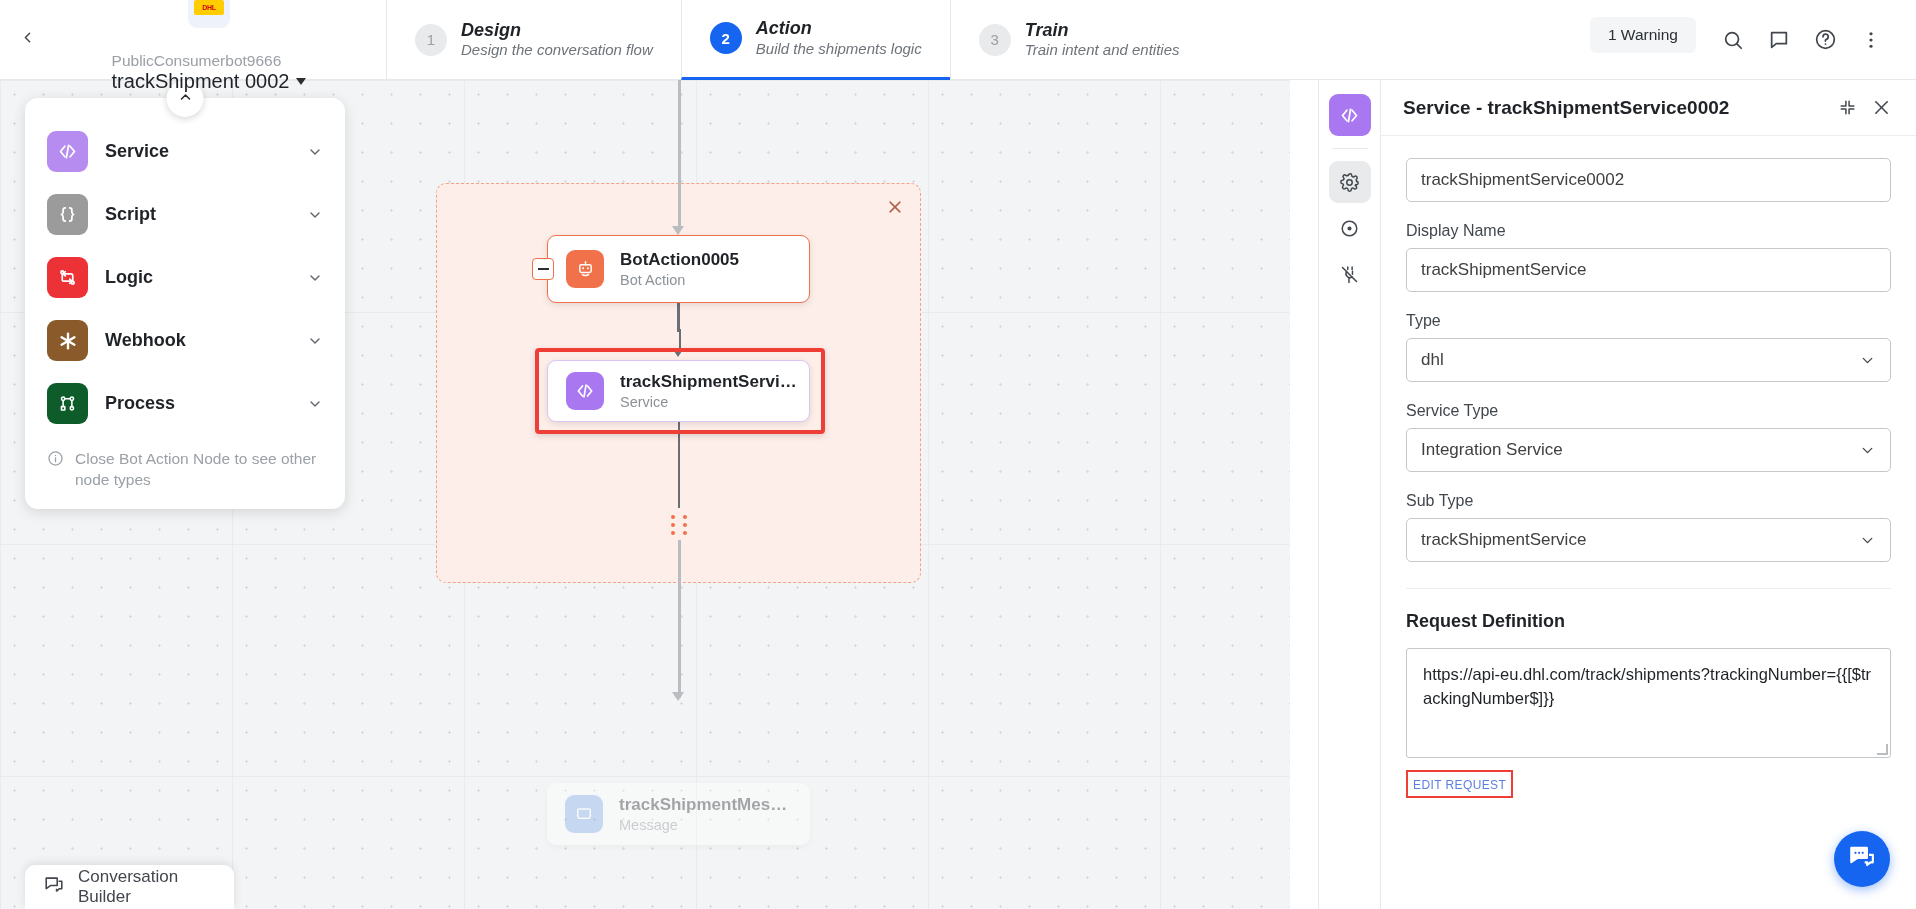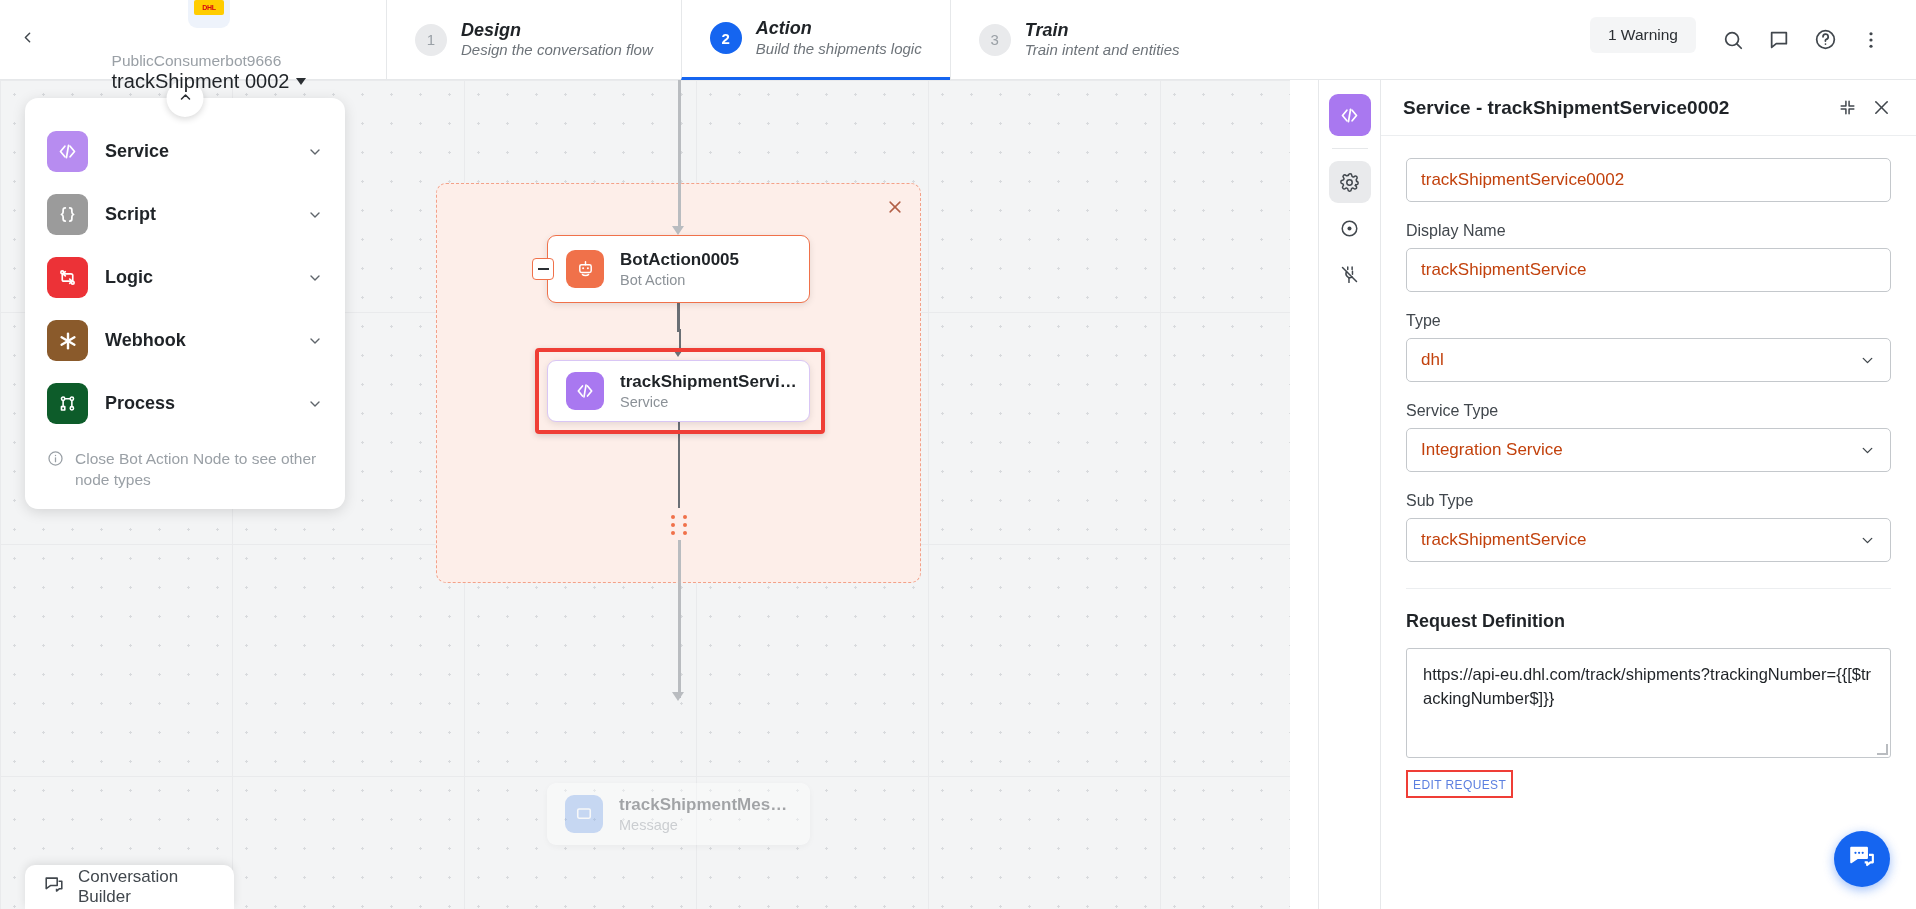--- a/index.html
+++ b/index.html
@@ -201,21 +201,21 @@
   }
   .panel-title { font-size: 19px; font-weight: bold; color: #1f2327; flex: 1; }
   .panel-ico { width: 34px; height: 34px; display: flex; align-items: center;
     justify-content: center; cursor: pointer; color: #41474d; }
 
   .panel-body { flex: 1; overflow: hidden; padding: 22px 25px 0 25px; }
   .field { margin-bottom: 20px; }
   .field-label { font-size: 16px; color: #41474d; margin-bottom: 8px; display: block; }
   .ctl {
     width: 100%; height: 44px; border: 1px solid #c4c8cc; border-radius: 5px;
-    background: #fff; padding: 16px 14px; font-size: 17px; color: #c2410c;
+    background: #fff; padding: 16px 14px; font-size: 17px; color: #404040;
     font-family: "Liberation Sans", sans-serif; display: flex; align-items: center;
   }
   .ctl.select { justify-content: space-between; cursor: pointer; }
   .ctl.select .chev { color: #41474d; display: flex; }
   .divider { height: 1px; background: #eceef0; margin: 26px 0 22px 0; }
   .sect-title { font-size: 18px; font-weight: bold; color: #1f2327; margin-bottom: 16px; }
   .req-box {
     width: 100%; height: 110px; border: 1px solid #c4c8cc; border-radius: 3px;
     padding: 14px 16px; font-size: 16.5px; color: #1f2327; line-height: 1.45;
     word-break: break-all; position: relative; overflow: hidden;

